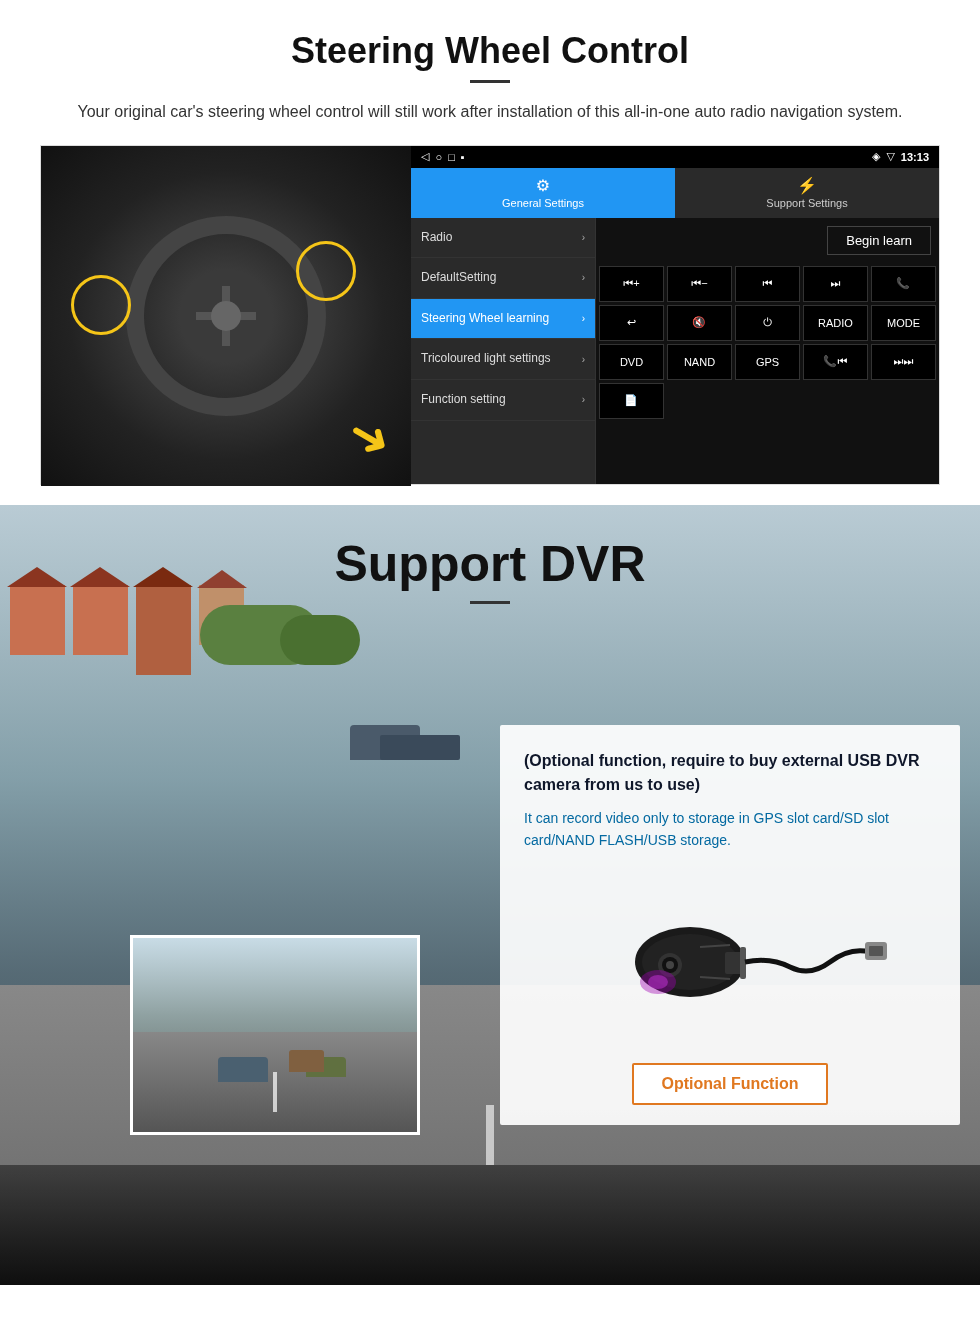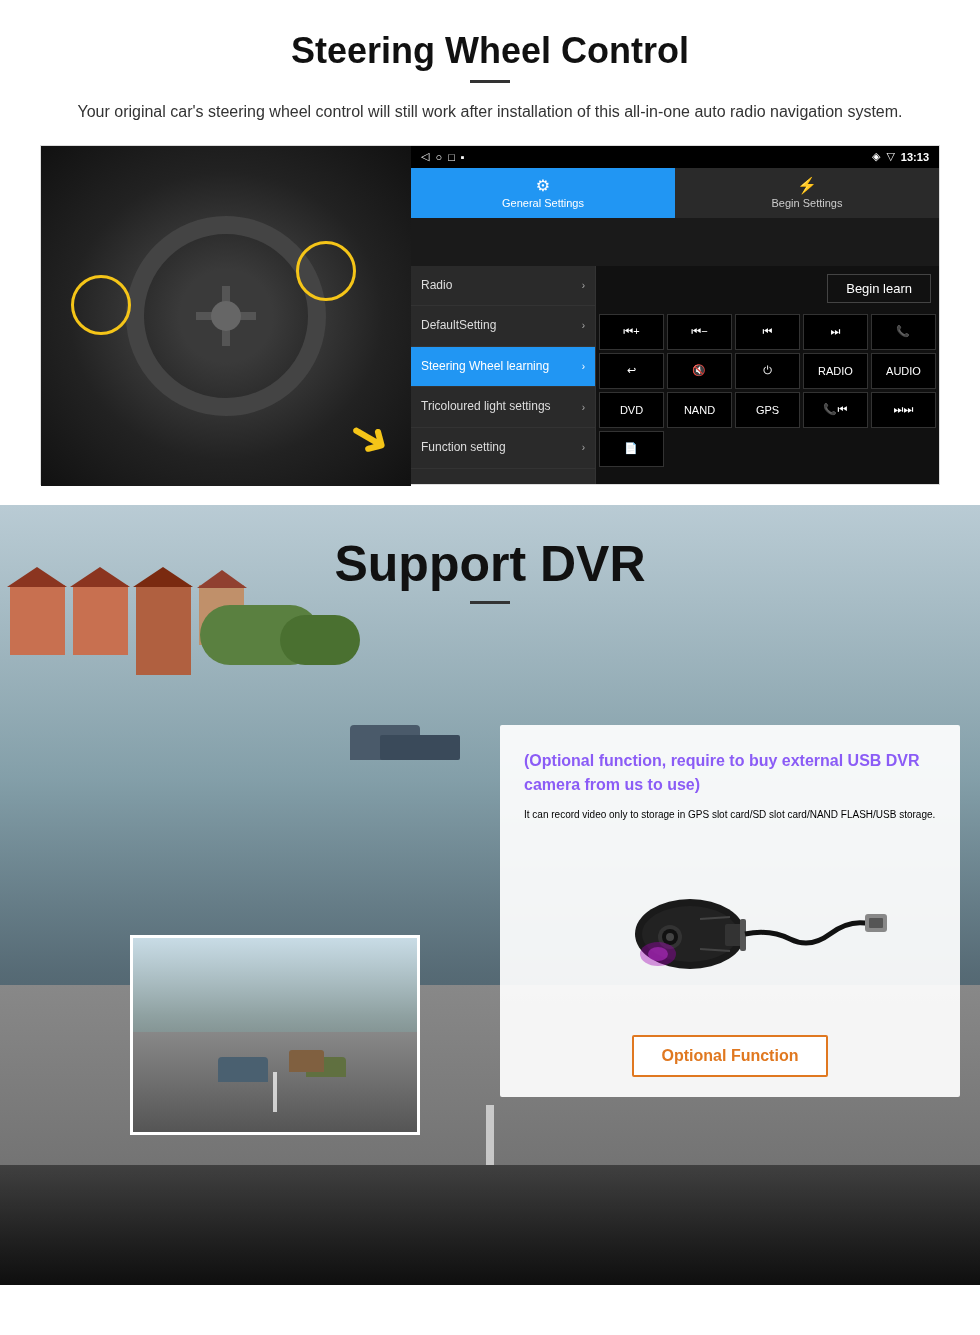--- a/index.html
+++ b/index.html
@@ -158,21 +158,20 @@
       align-items: center;
       justify-content: center;
       color: #ccc;
       font-size: 11px;
     }
     .tab-icon { font-size: 16px; margin-bottom: 2px; }
 
     .android-body {
       display: flex;
       flex: 1;
-      margin-top: 48px;
     }
     .menu-list {
       width: 185px;
       background: #2a2a2a;
       border-right: 1px solid #333;
     }
     .menu-item {
       display: flex;
       align-items: center;
       justify-content: space-between;
@@ -276,29 +275,29 @@
       position: absolute;
       right: 20px;
       top: 220px;
       width: 460px;
       background: rgba(255,255,255,0.92);
       padding: 24px 24px 20px;
       border-radius: 2px;
       z-index: 5;
     }
     .dvr-optional-text {
-      color: #8b5cf6;
+      color: #0f172a;
       font-size: 16px;
       font-weight: bold;
       line-height: 1.5;
       margin-bottom: 10px;
     }
     .dvr-desc-text {
-      font-size: 10px;
-      color: #000000;
+      font-size: 14px;
+      color: #0369a1;
       line-height: 1.6;
       margin-bottom: 16px;
     }
     .dvr-camera-img {
       width: 100%;
       height: 180px;
       display: flex;
       align-items: center;
       justify-content: center;
       margin-bottom: 16px;
@@ -393,21 +392,21 @@
         </div>
       </div>
 
       <div class="android-tabs">
         <div class="tab-general">
           <span class="tab-icon">⚙</span>
           <span>General Settings</span>
         </div>
         <div class="tab-system">
           <span class="tab-icon">⚡</span>
-          <span>Begin Settings</span>
+          <span>Support Settings</span>
         </div>
       </div>
 
       <div class="android-body">
 
         <div class="menu-list">
           <div class="menu-item">
             <span class="menu-item-text">Radio</span>
             <span class="chevron">›</span>
           </div>
@@ -436,21 +435,21 @@
           <div class="ctrl-buttons">
             <div class="ctrl-btn">⏮+</div>
             <div class="ctrl-btn">⏮−</div>
             <div class="ctrl-btn">⏮</div>
             <div class="ctrl-btn">⏭</div>
             <div class="ctrl-btn">📞</div>
             <div class="ctrl-btn">↩</div>
             <div class="ctrl-btn">🔇</div>
             <div class="ctrl-btn">⏻</div>
             <div class="ctrl-btn">RADIO</div>
-            <div class="ctrl-btn">AUDIO</div>
+            <div class="ctrl-btn">MODE</div>
             <div class="ctrl-btn">DVD</div>
             <div class="ctrl-btn">NAND</div>
             <div class="ctrl-btn">GPS</div>
             <div class="ctrl-btn">📞⏮</div>
             <div class="ctrl-btn">⏭⏭</div>
             <div class="ctrl-btn">📄</div>
           </div>
         </div>
       </div>
     </div>

